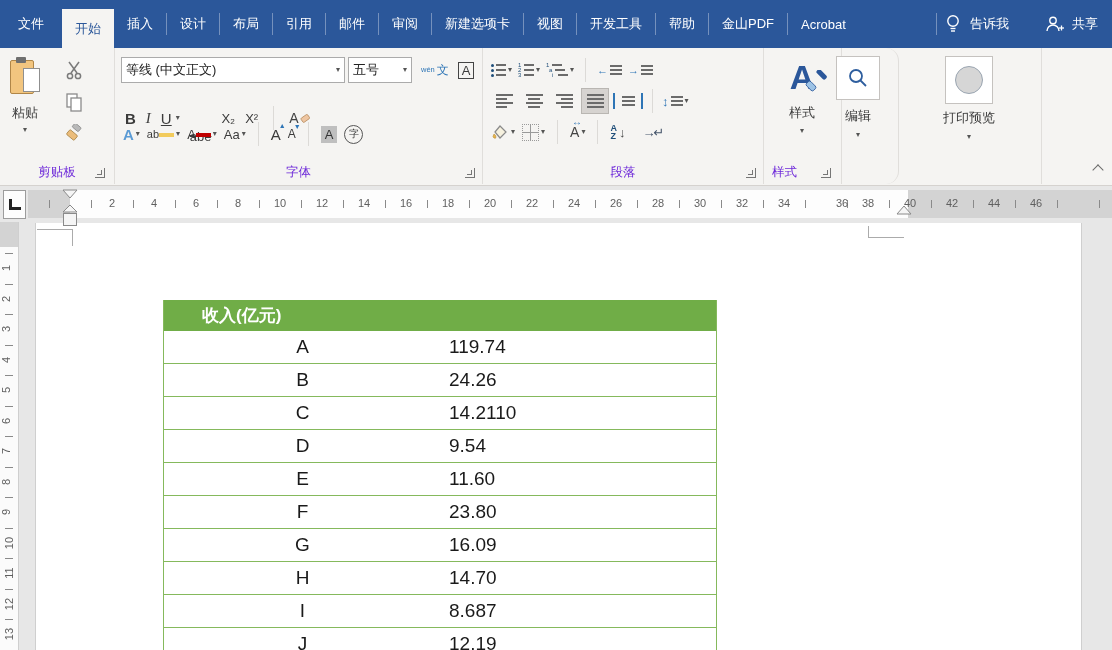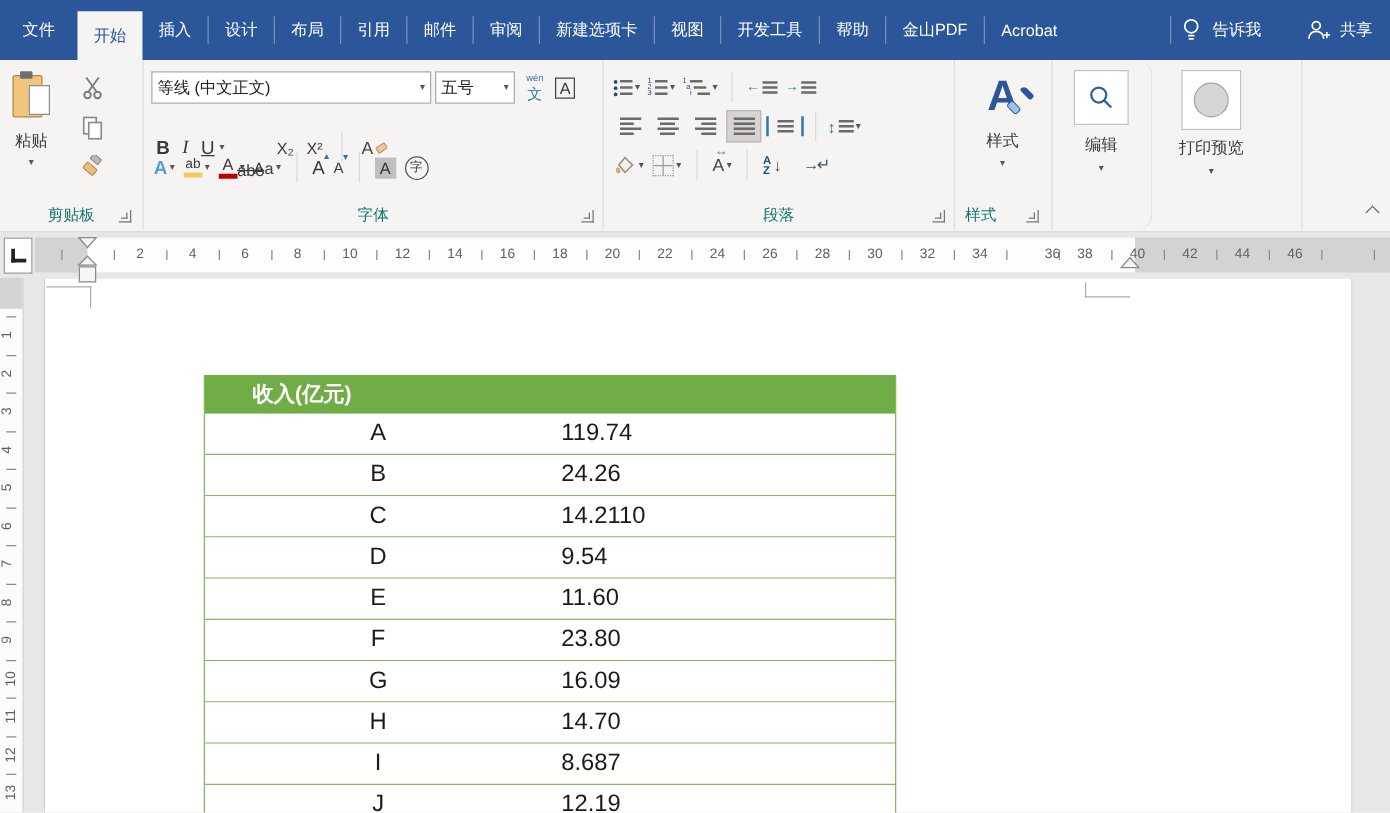--- a/index.html
+++ b/index.html
@@ -15,21 +15,21 @@
   .tab{display:flex;align-items:center;padding:0 13px;cursor:default;white-space:nowrap;}
   .tab.file{padding:0 18px;}
   .tab.active{background:#F5F4F2;color:#2B579A;align-self:flex-end;height:39px;}
   .tabsep{width:1px;height:22px;background:rgba(255,255,255,.35);align-self:center;}
   #tab-right{display:flex;align-items:center;margin-left:auto;padding-right:14px;gap:8px;}
 
   
   #ribbon{position:absolute;left:0;top:48px;width:1112px;height:137px;background:#F5F4F2;
           border-bottom:1px solid #D5D2CF;font-size:12.5px;color:#3b3b3b;}
   .grp{position:absolute;top:0;height:136px;border-right:1px solid #E0DEDB;}
-  .grp-label{position:absolute;bottom:3px;left:0;right:0;text-align:center;color:#0f766e;font-size:12.5px;}
+  .grp-label{position:absolute;bottom:3px;left:0;right:0;text-align:center;color:#6d28d9;font-size:12.5px;}
   .launcher{position:absolute;bottom:6px;width:9px;height:9px;border-right:1.5px solid #767676;
             border-bottom:1.5px solid #767676;}
   .launcher:after{content:"";position:absolute;right:2px;bottom:2px;width:4px;height:4px;
             border-right:1.5px solid #767676;border-bottom:1.5px solid #767676;}
   .car{font-size:8px;color:#555;line-height:1;}
   .btn{display:inline-flex;align-items:center;justify-content:center;gap:2px;cursor:default;}
   .rrow{position:absolute;display:flex;align-items:center;}
   .vsep{width:1px;height:24px;background:#DCDAD7;margin:0 5px;}
   .combo{background:#fff;border:1px solid #ABABAB;height:24px;display:flex;align-items:center;
          padding:0 4px;font-size:13px;color:#222;justify-content:space-between;}
@@ -40,21 +40,21 @@
         border:1px solid #B08648;border-radius:2px;}
   .clipboard-ic .clip{position:absolute;left:6px;top:-1px;width:10px;height:6px;background:#6F6F6F;border-radius:1px;}
   .clipboard-ic .page{position:absolute;right:0;top:10px;width:15px;height:22px;background:#fff;border:1px solid #8f8f8f;}
 
   .bars{display:inline-flex;flex-direction:column;gap:2px;width:17px;}
   .bars i{display:block;height:2px;background:#6b6b6b;}
   .bars .w70{width:70%;} .bars .c70{width:70%;margin:0 auto;} .bars .r70{width:70%;margin-left:auto;}
   .alignbtn{width:26px;height:24px;display:flex;align-items:center;justify-content:center;}
   .alignbtn.active{background:#D6D3D0;border:1px solid #B9B6B2;}
 
-  .colorbtn{display:inline-flex;flex-direction:column;align-items:center;line-height:1;justify-content:space-between;}
+  .colorbtn{display:inline-flex;flex-direction:row;align-items:center;line-height:1;justify-content:space-between;}
   .colorbtn .bar{width:15px;height:4px;margin-top:1px;}
 
   .mini-list{display:inline-flex;flex-direction:column;gap:2px;}
   .mini-list .r{display:flex;align-items:center;gap:2px;height:3px;}
   .mini-list .d{width:3px;height:3px;border-radius:50%;background:#1F4E79;}
   .mini-list .n{font-size:6px;color:#1F4E79;width:4px;line-height:3px;}
   .mini-list .l{height:2px;background:#6b6b6b;width:10px;}
 
   .whitebox{background:#fff;border:1px solid #C5C2BF;display:flex;align-items:center;justify-content:center;}
   .bigbtn{display:flex;flex-direction:column;align-items:center;}
@@ -426,21 +426,21 @@
           <rect x="2" y="13" width="10" height="6" rx="2" transform="rotate(45 7 16)" fill="#9DC3E6" stroke="#2B579A" stroke-width="0.8"></rect>
         </svg>
       </span>
       <span style="font-size:13px;margin-top:4px;">样式</span>
       <span class="car" style="margin-top:5px;">▾</span>
     </div>
     <div class="grp-label" style="text-align:left;padding-left:9px;">样式</div>
     <div class="launcher" style="left:58px;"></div>
   </div>
 
-  <div class="grp" style="left:841px;width:80px;border-radius:13px;">
+  <div class="grp" style="left:818px;width:80px;border-radius:13px;">
     <div class="abs bigbtn" style="left:0;width:80px;top:8px;">
       <span class="whitebox" style="width:42px;height:42px;">
         <svg width="22" height="22" viewBox="0 0 22 22">
           <circle cx="9" cy="9" r="6" fill="none" stroke="#2E5E9E" stroke-width="1.8"></circle>
           <line x1="13.5" y1="13.5" x2="19" y2="19" stroke="#2E5E9E" stroke-width="1.8"></line>
         </svg>
       </span>
       <span style="font-size:13px;margin-top:7px;">编辑</span>
       <span class="car" style="margin-top:6px;">▾</span>
     </div>

